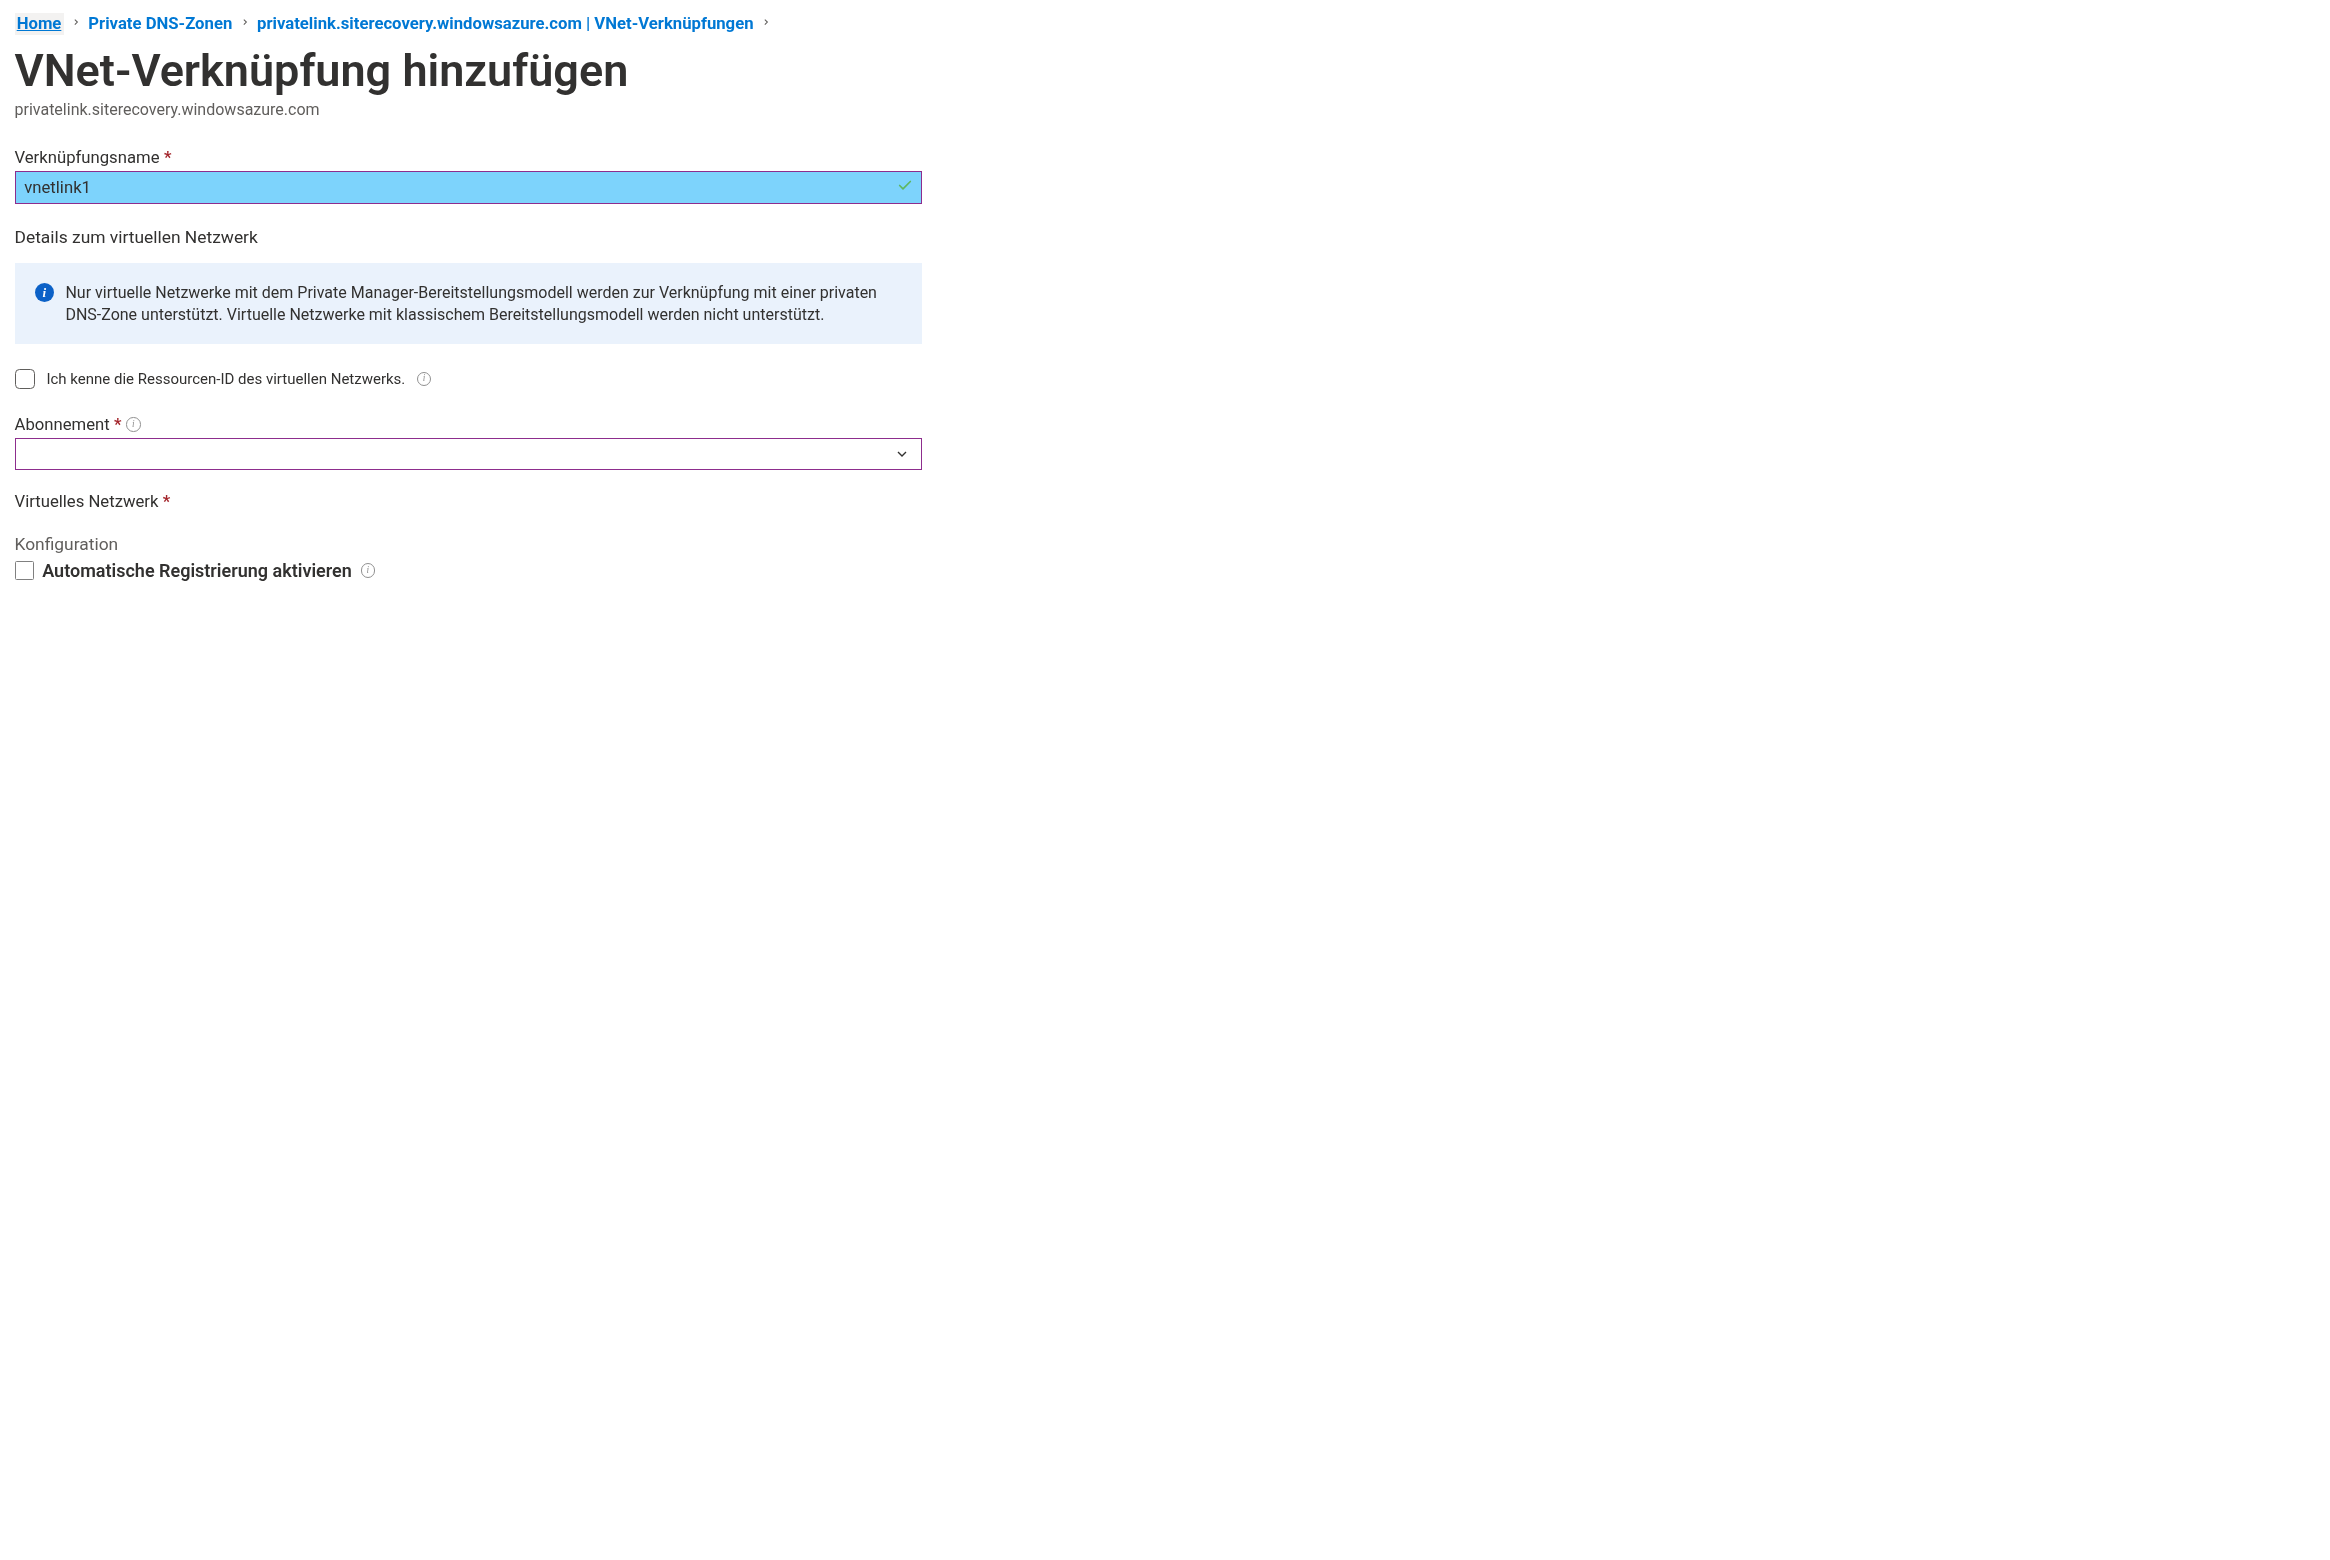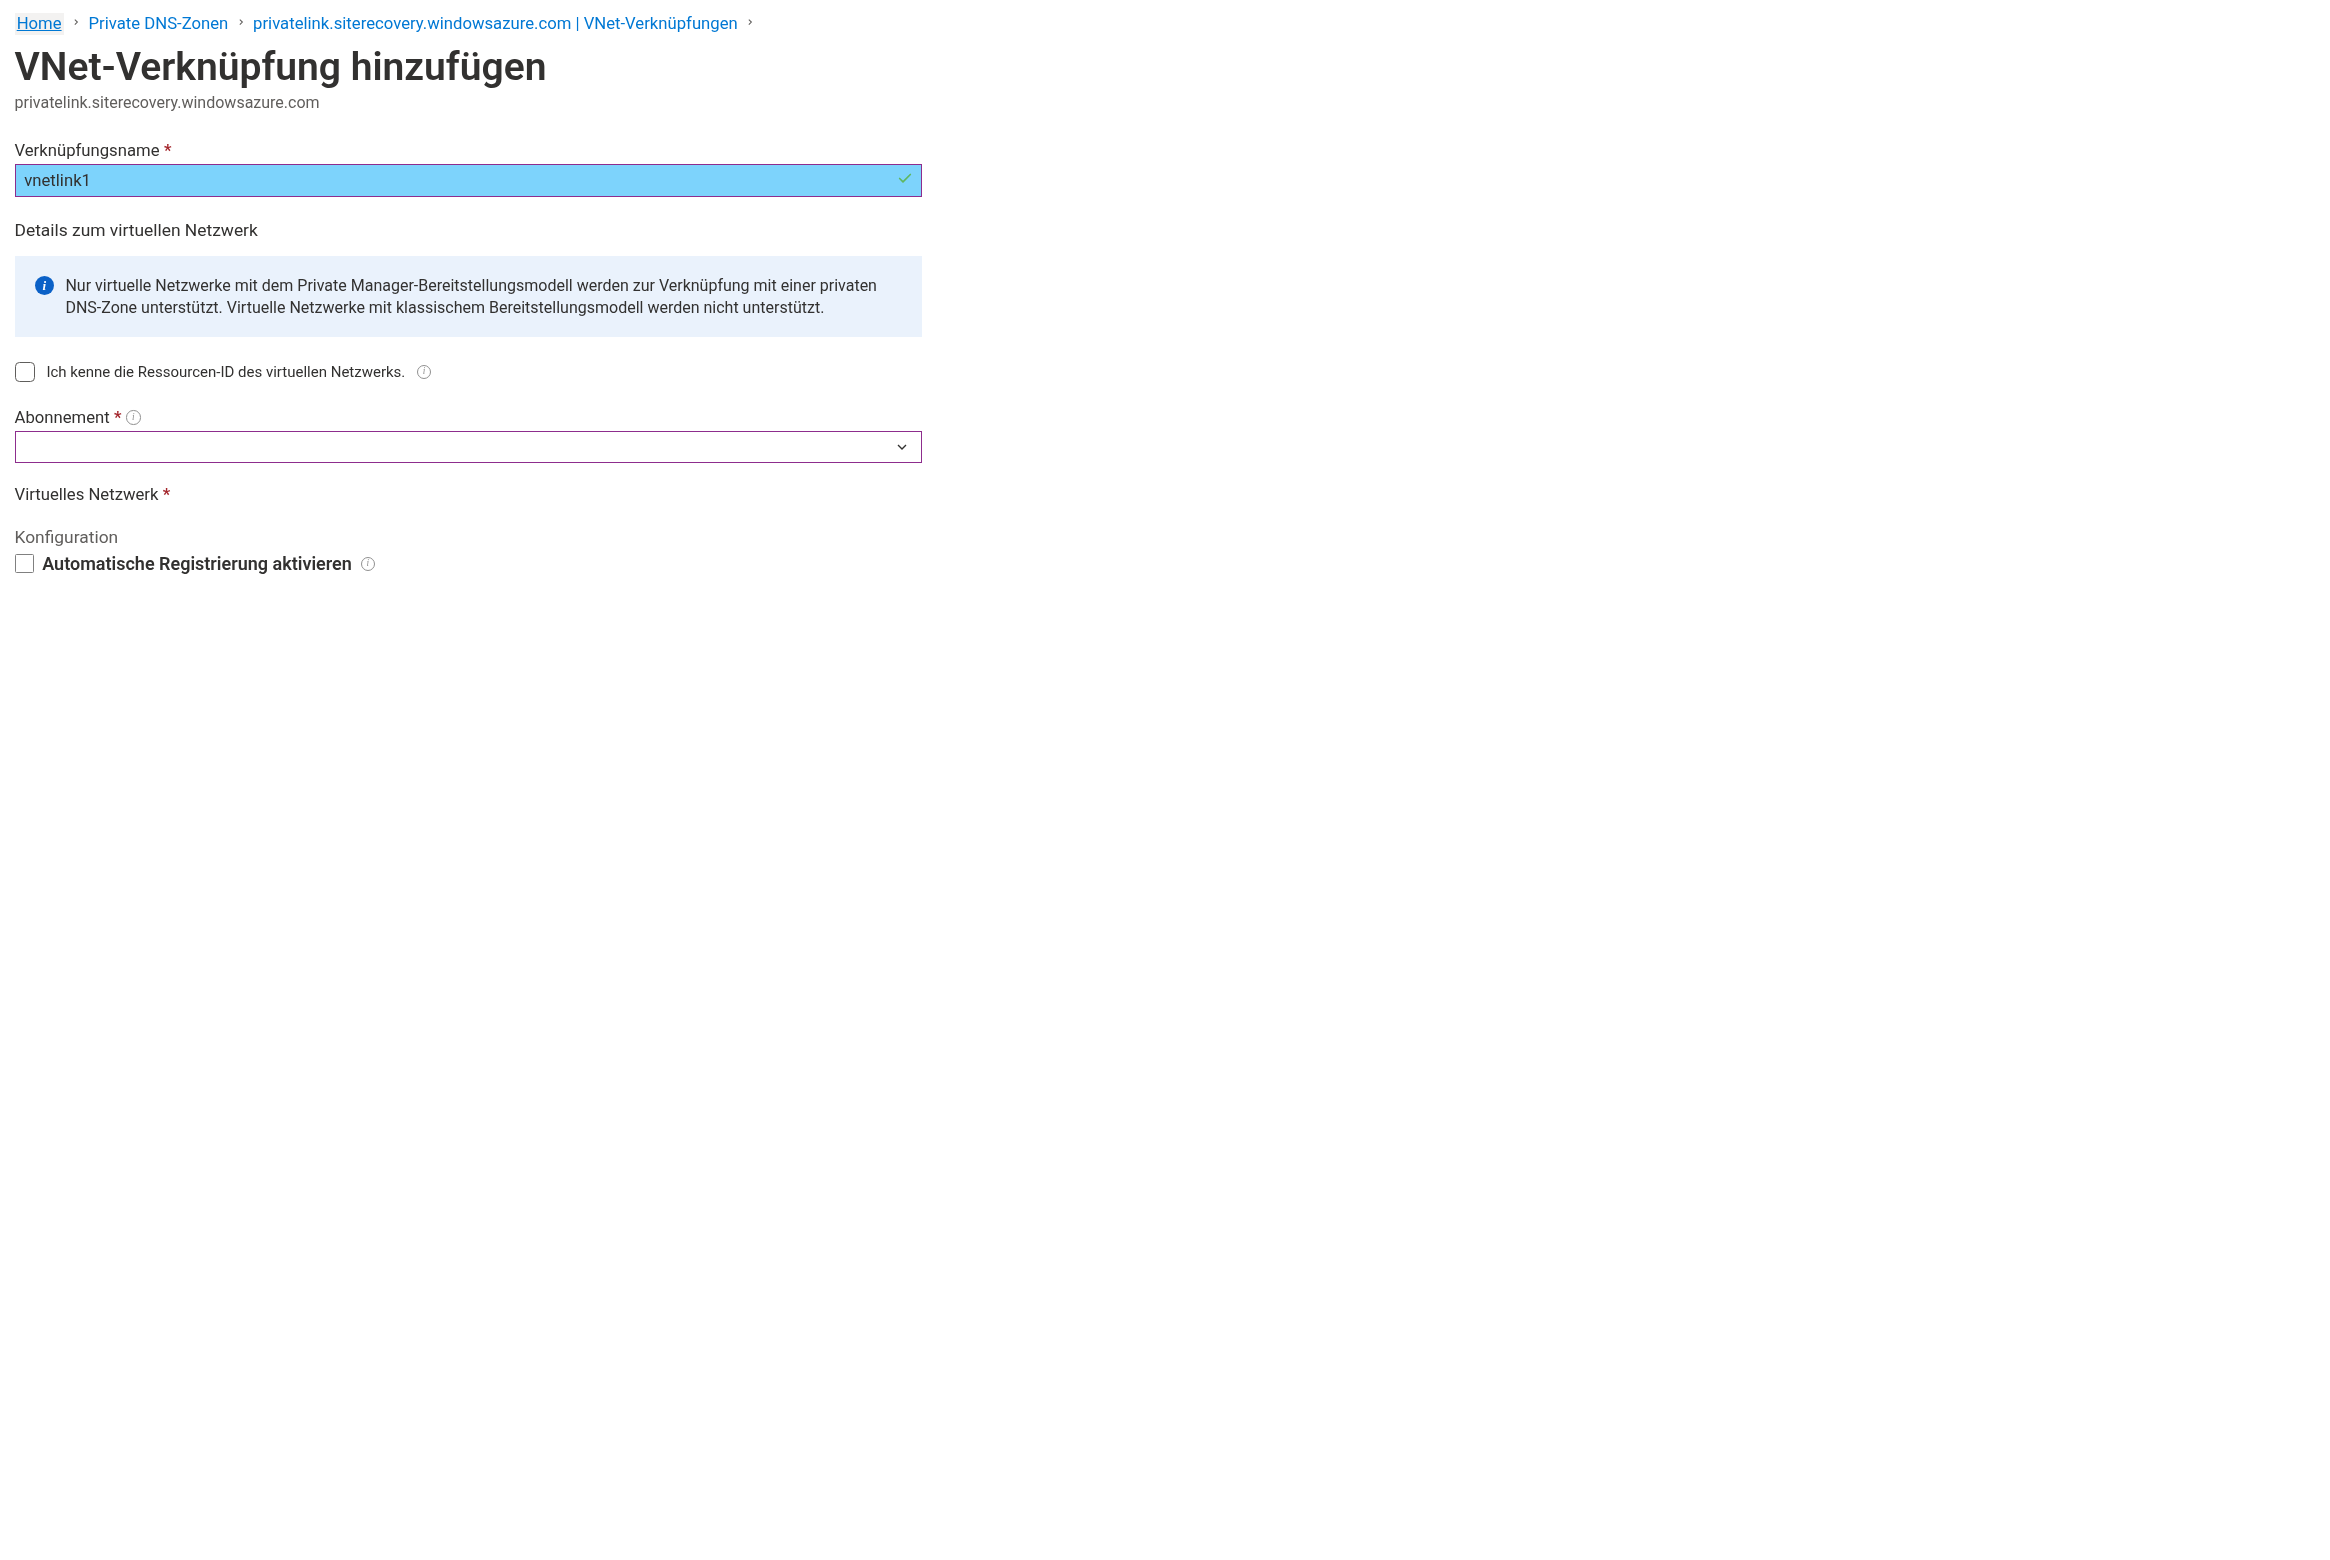--- a/index.html
+++ b/index.html
@@ -18,35 +18,36 @@
     flex-wrap: wrap;
     align-items: center;
     gap: 7.3px;
     font-size: 16.7px;
     line-height: 1.3;
     margin-bottom: 10.2px;
   }
   .breadcrumb a {
     color: #0078d4;
     text-decoration: none;
+    font-weight: bold;
   }
   .breadcrumb a.first {
     text-decoration: underline;
     background: #f3f2f1;
     padding: 0 2.2px;
   }
   .breadcrumb .chev {
     color: #605e5c;
     font-size: 14.5px;
   }
 
   
   h1 {
     margin: 0;
-    font-size: 39px;
+    font-size: 45px;
     font-weight: 600;
     color: #323130;
     line-height: 1.15;
   }
   .subtitle {
     margin: 2.9px 0 29px 0;
     font-size: 16px;
     color: #605e5c;
   }
 

